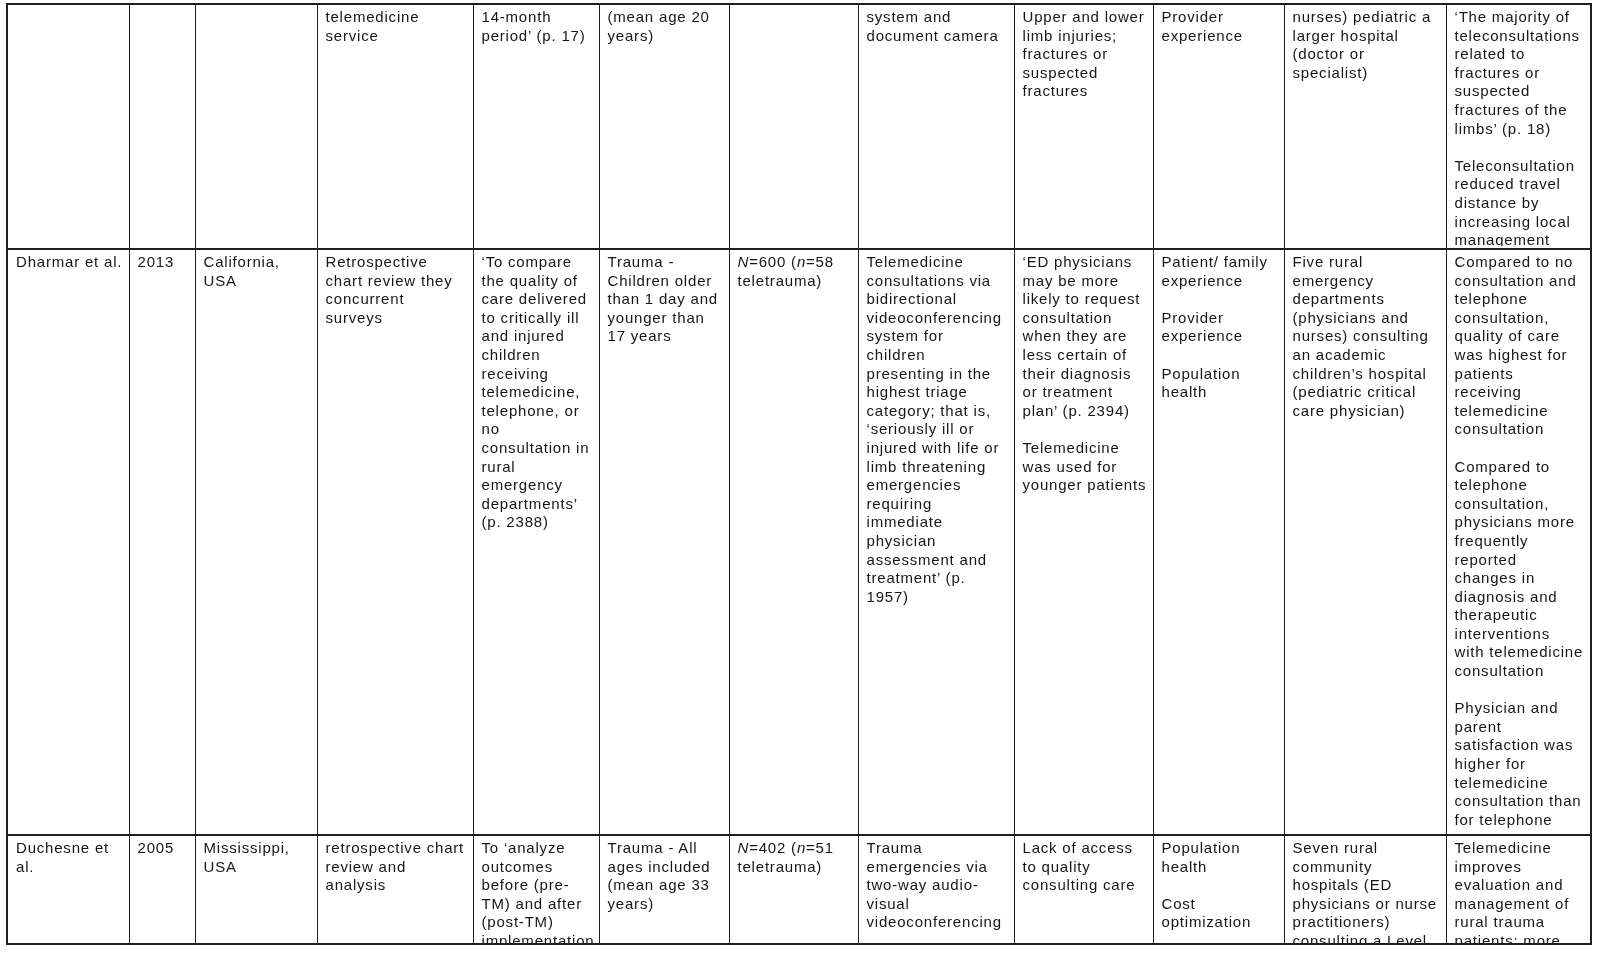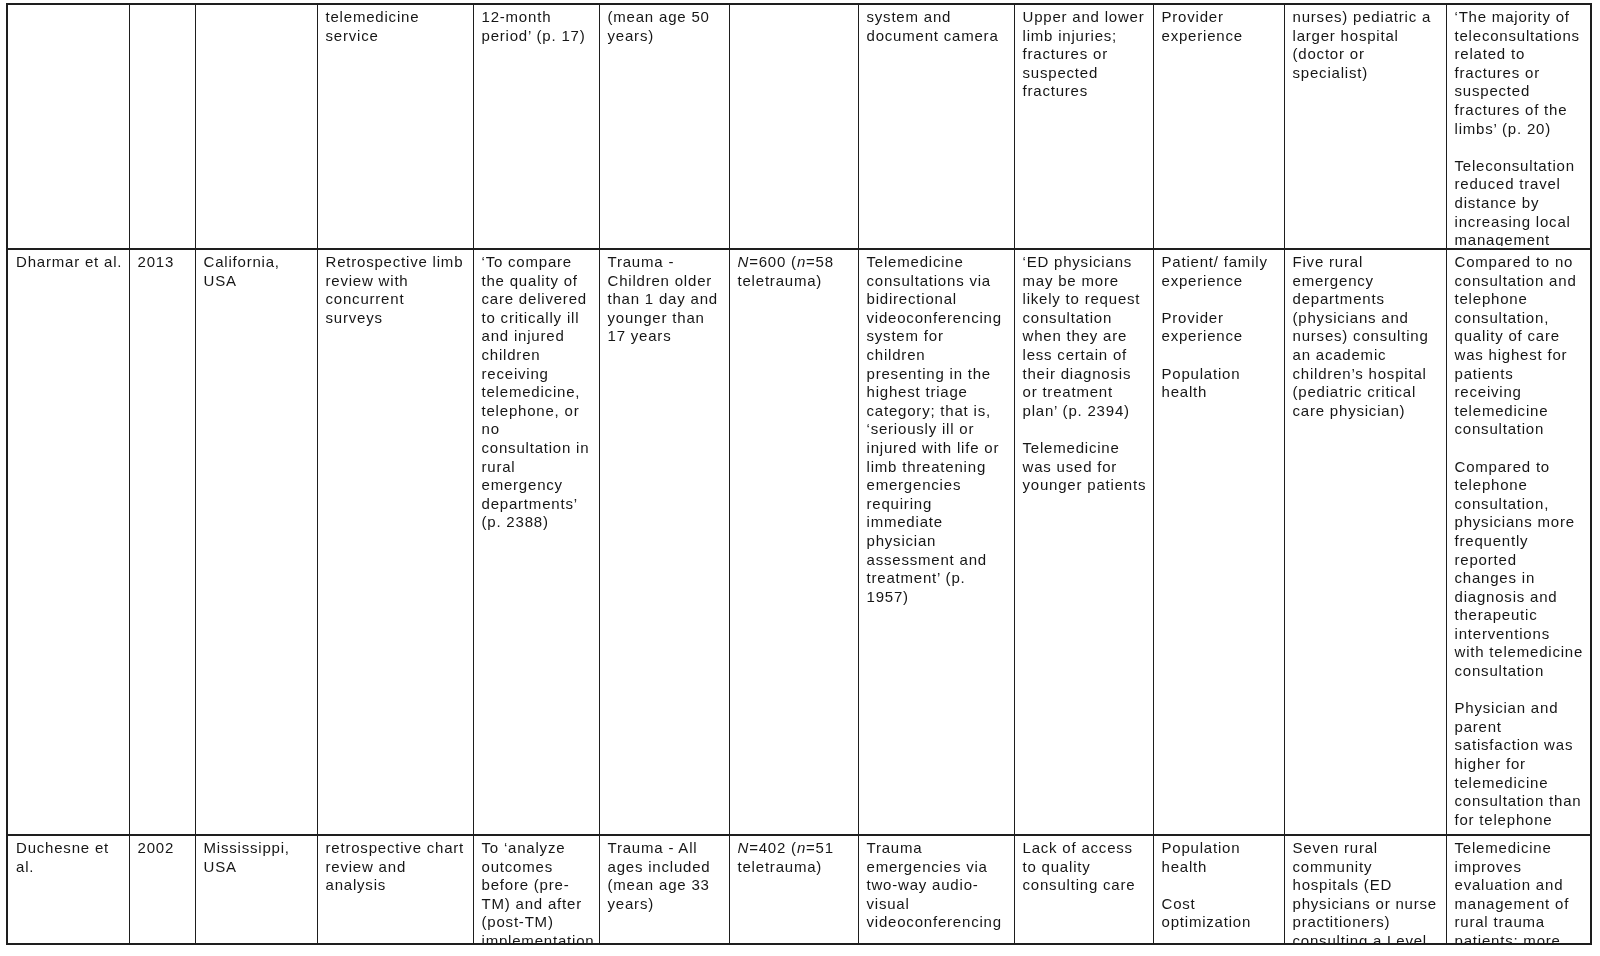--- a/index.html
+++ b/index.html
@@ -78,58 +78,58 @@
         <td>
             <div class="cw"></div>
           </td>
         <td>
             <div class="cw"></div>
           </td>
         <td>
             <div class="cw">telemedicine service</div>
           </td>
         <td>
-            <div class="cw">12-month period’ (p. 17)</div>
-          </td>
-        <td>
-            <div class="cw">(mean age 50 years)</div>
+            <div class="cw">14-month period’ (p. 17)</div>
+          </td>
+        <td>
+            <div class="cw">(mean age 20 years)</div>
           </td>
         <td>
             <div class="cw"></div>
           </td>
         <td>
             <div class="cw">system and document camera</div>
           </td>
         <td>
             <div class="cw">Upper and lower limb injuries; fractures or suspected fractures</div>
           </td>
         <td>
             <div class="cw">Provider experience</div>
           </td>
         <td>
             <div class="cw">nurses) pediatric a larger hospital (doctor or specialist)</div>
           </td>
         <td>
-            <div class="cw">‘The majority of teleconsultations related to fractures or suspected fractures of the limbs’ (p. 20)
+            <div class="cw">‘The majority of teleconsultations related to fractures or suspected fractures of the limbs’ (p. 18)
 
 Teleconsultation reduced travel distance by increasing local management</div>
           </td>
       </tr>
       <tr class="r2">
         <td>
             <div class="cw">Dharmar et al.</div>
           </td>
         <td>
             <div class="cw">2013</div>
           </td>
         <td>
             <div class="cw">California, USA</div>
           </td>
         <td>
-            <div class="cw">Retrospective limb review with concurrent surveys</div>
+            <div class="cw">Retrospective chart review they concurrent surveys</div>
           </td>
         <td>
             <div class="cw">‘To compare the quality of care delivered to critically ill and injured children receiving telemedicine, telephone, or no consultation in rural emergency departments’ (p. 2388)</div>
           </td>
         <td>
             <div class="cw">Trauma - Children older than 1 day and younger than 17 years</div>
           </td>
         <td>
             <div class="cw"><i>N</i><span>=600 (</span><i>n</i><span>=58 teletrauma)</span></div>
           </td>
@@ -157,21 +157,21 @@
 Compared to telephone consultation, physicians more frequently reported changes in diagnosis and therapeutic interventions with telemedicine consultation
 
 Physician and parent satisfaction was higher for telemedicine consultation than for telephone</div>
           </td>
       </tr>
       <tr class="r3">
         <td>
             <div class="cw">Duchesne et al.</div>
           </td>
         <td>
-            <div class="cw">2002</div>
+            <div class="cw">2005</div>
           </td>
         <td>
             <div class="cw">Mississippi, USA</div>
           </td>
         <td>
             <div class="cw">retrospective chart review and analysis</div>
           </td>
         <td>
             <div class="cw">To ‘analyze outcomes before (pre-TM) and after (post-TM) implementation</div>
           </td>

